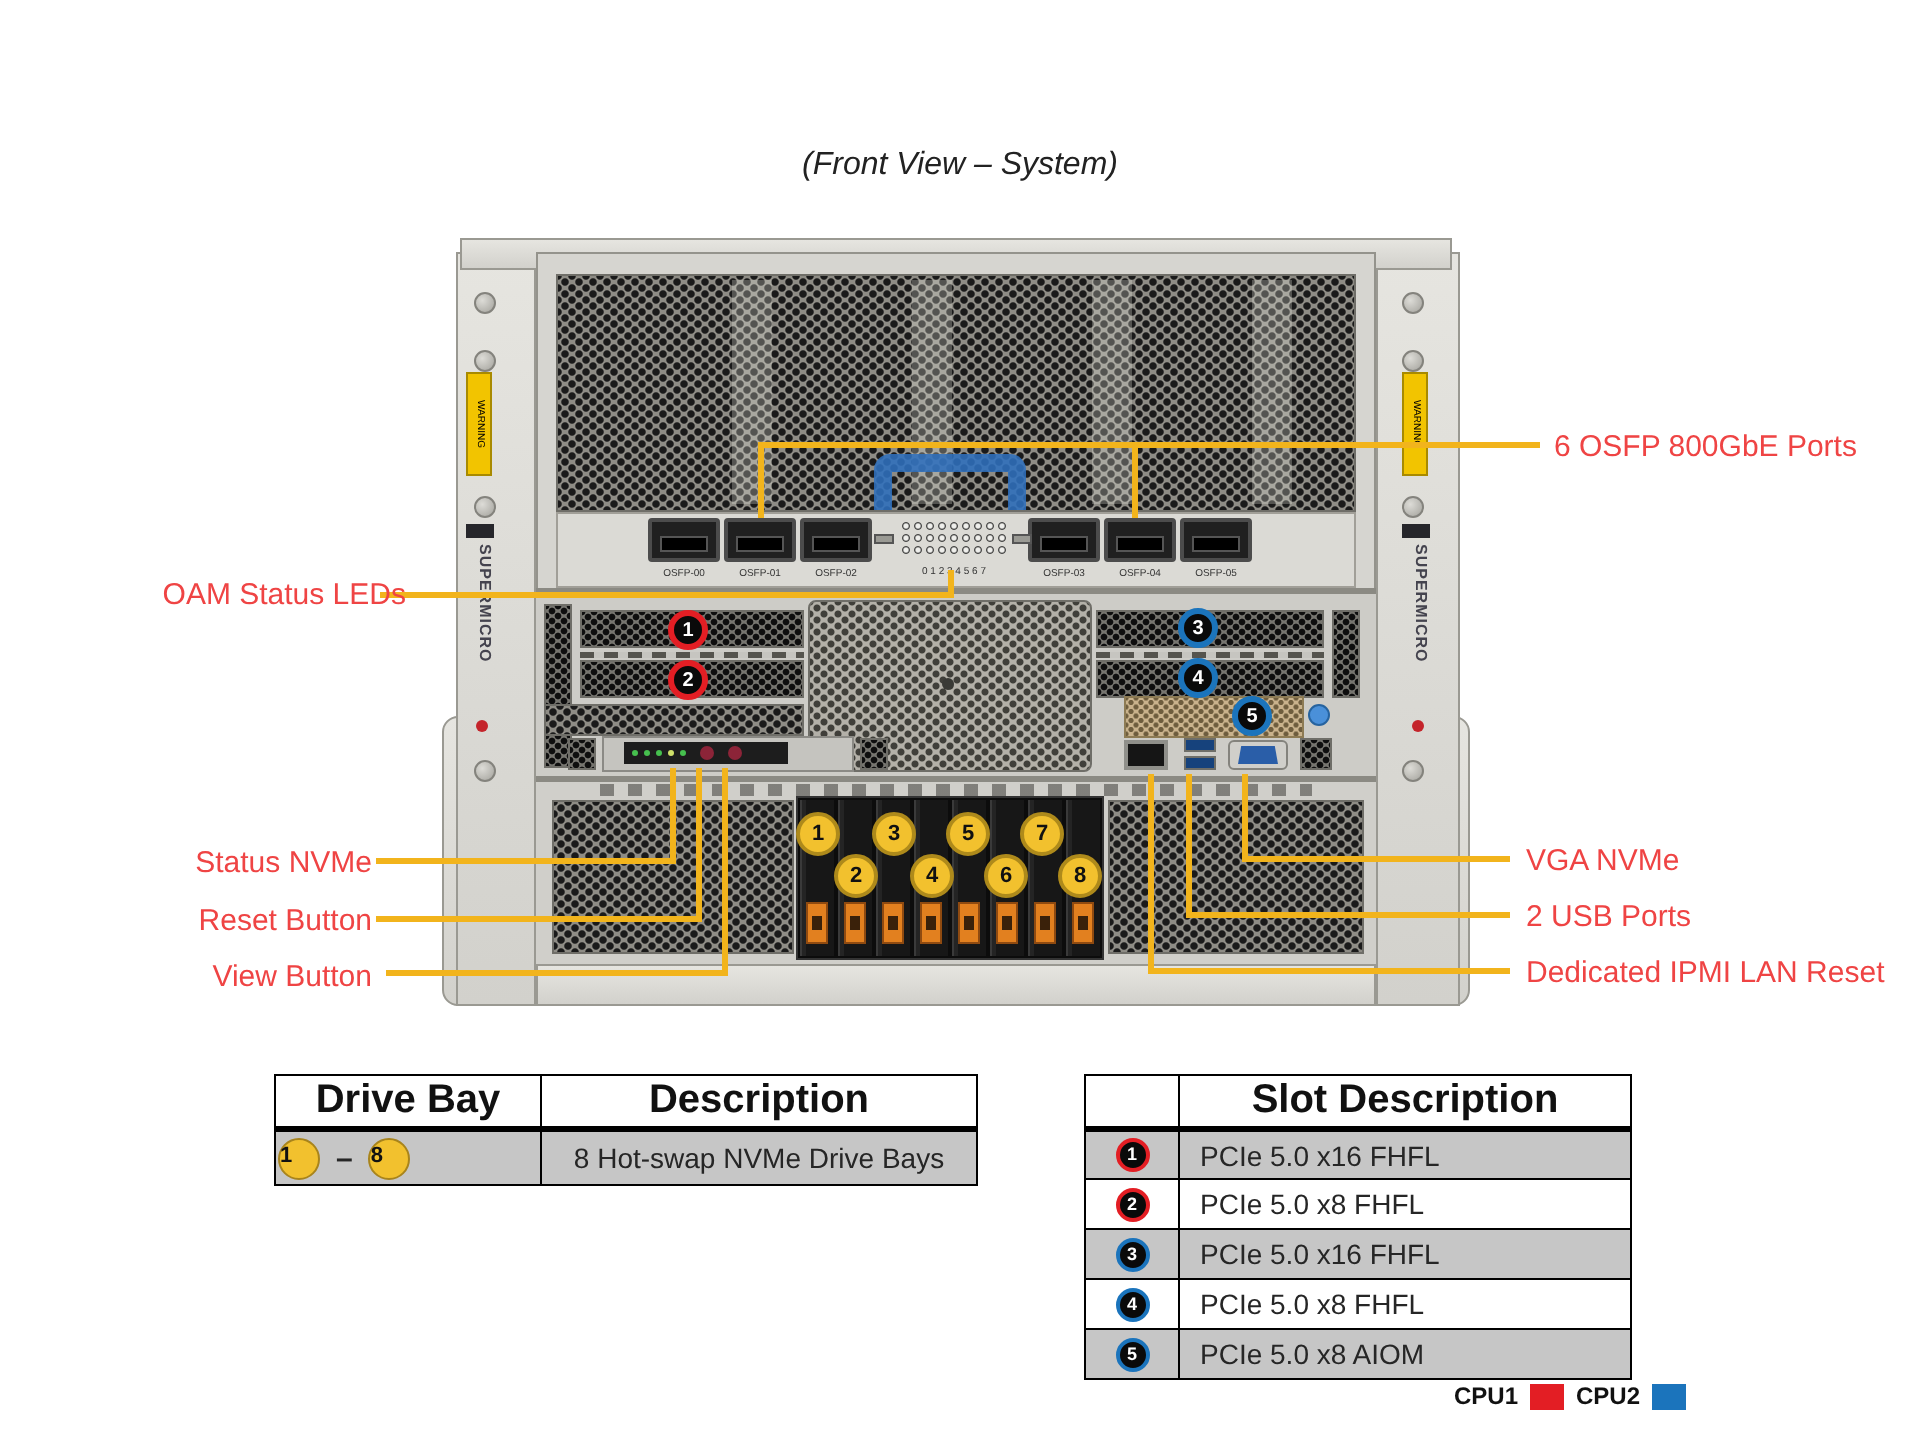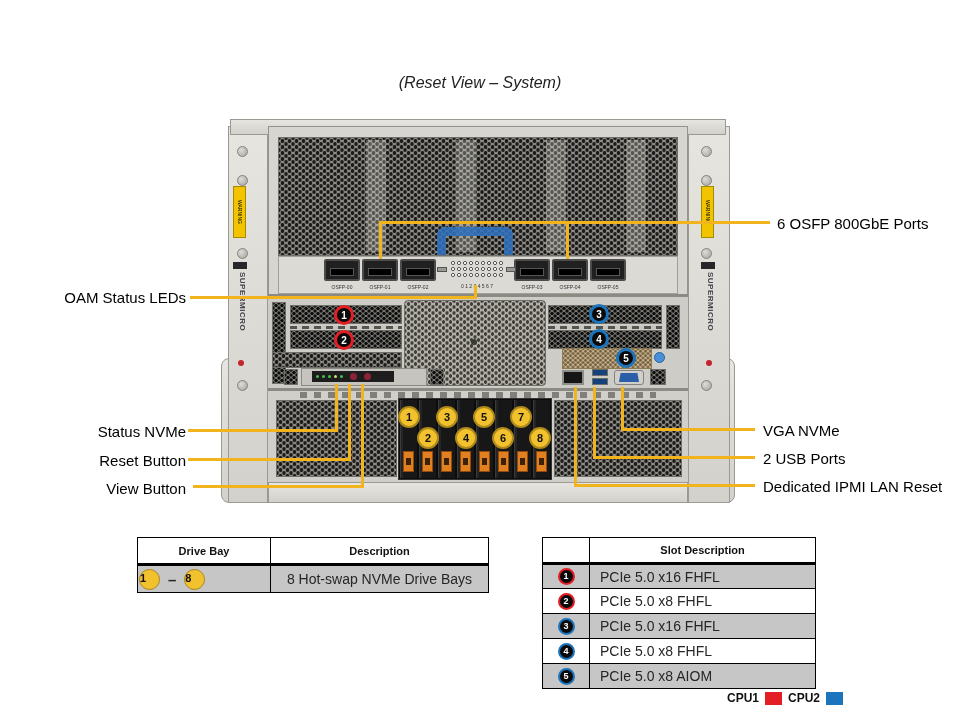--- a/index.html
+++ b/index.html
@@ -53,47 +53,47 @@
   .badge.red{border:3px solid var(--cpu1);}
   .badge.blue{border:3px solid var(--cpu2);}
   .dcircle{position:absolute;width:22px;height:22px;border-radius:50%;background:var(--drive-badge);
     border:2px solid #ae8a1b;box-sizing:border-box;color:#111;font-size:11px;font-weight:bold;
     text-align:center;line-height:18px;}
   .drive{position:absolute;width:17px;height:78px;background:linear-gradient(90deg,#242424 0 2px,#171717 2px);
     border-left:1px solid #3a3a3a;box-sizing:border-box;}
   .latch{position:absolute;width:11px;height:21px;background:#e2801f;border:1px solid #8f4a10;box-sizing:border-box;}
   .latch::after{content:"";position:absolute;left:2px;top:6px;width:5px;height:7px;background:#3a210a;}
   .cl{position:absolute;background:var(--accent);}
-  .lbl{position:absolute;font-size:15px;color:#000000;white-space:nowrap;}
+  .lbl{position:absolute;font-size:15px;color:#ef4444;white-space:nowrap;}
   .lbl.r{text-align:right;}
   .led{position:absolute;width:3px;height:3px;border-radius:50%;}
   
   table.t{position:absolute;border-collapse:collapse;table-layout:fixed;background:#fff;}
-  table.t th{border:1px solid #000;border-bottom:3px solid #000;font-size:11px;font-weight:bold;
+  table.t th{border:1px solid #000;border-bottom:3px solid #000;font-size:20px;font-weight:bold;
     text-align:center;background:#fff;color:#111;}
   table.t td{border:1px solid #000;font-size:14px;color:#262626;}
   tr.gray td{background:var(--table-row-gray);}
   .tb{display:inline-block;width:17px;height:17px;border-radius:50%;background:#0a0a0a;color:#fff;
     font-size:9px;font-weight:bold;text-align:center;line-height:12.5px;box-sizing:border-box;vertical-align:middle;}
   .tb.red{border:2.5px solid var(--cpu1);}
   .tb.blue{border:2.5px solid var(--cpu2);}
   .tcirc{display:inline-block;width:21px;height:21px;border-radius:50%;background:var(--drive-badge);
     border:1.5px solid #a8841c;box-sizing:border-box;color:#111;font-size:11px;font-weight:bold;
     line-height:17px;vertical-align:middle;}
   .dash{display:inline-block;margin:0 8px;font-weight:bold;font-size:15px;vertical-align:middle;}
   .legend{position:absolute;display:flex;align-items:center;gap:6px;}
   .legend .lt{font-size:12px;font-weight:bold;color:#111;}
   .sw{width:17px;height:13px;display:inline-block;}
 </style>
 </head>
 <body>
 
 <div id="screen">
 
-  <div class="title">(Reset View – System)</div>
+  <div class="title">(Front View – System)</div>
 
   <div>
 
     <div class="plate" style="left:221px;top:358px;width:18px;height:145px;border-radius:8px;"></div>
     <div class="plate" style="left:717px;top:358px;width:18px;height:145px;border-radius:8px;"></div>
     <div class="plate" style="left:228px;top:126px;width:40px;height:377px;"></div>
     <div class="plate" style="left:688px;top:126px;width:42px;height:377px;"></div>
     <div class="plate" style="left:230px;top:119px;width:496px;height:16px;"></div>
 
     <div class="screw" style="left:237px;top:146px;"></div>
@@ -231,21 +231,21 @@
   <div class="cl" style="left:188px;top:458px;width:163px;height:3px;"></div>
   <div class="cl" style="left:361px;top:384px;width:3px;height:104px;"></div>
   <div class="cl" style="left:193px;top:485px;width:171px;height:3px;"></div>
   <div class="cl" style="left:621px;top:387px;width:3px;height:44px;"></div>
   <div class="cl" style="left:621px;top:428px;width:134px;height:3px;"></div>
   <div class="cl" style="left:593px;top:387px;width:3px;height:72px;"></div>
   <div class="cl" style="left:593px;top:456px;width:162px;height:3px;"></div>
   <div class="cl" style="left:574px;top:387px;width:3px;height:100px;"></div>
   <div class="cl" style="left:574px;top:484px;width:181px;height:3px;"></div>
 
-  <div class="lbl r" style="right:774px;top:289px;">OAM Status LEDs</div>
+  <div class="lbl r" style="right:757px;top:289px;">OAM Status LEDs</div>
   <div class="lbl r" style="right:774px;top:423px;">Status NVMe</div>
   <div class="lbl r" style="right:774px;top:452px;">Reset Button</div>
   <div class="lbl r" style="right:774px;top:480px;">View Button</div>
   <div class="lbl" style="left:777px;top:215px;">6 OSFP 800GbE Ports</div>
   <div class="lbl" style="left:763px;top:422px;">VGA NVMe</div>
   <div class="lbl" style="left:763px;top:450px;">2 USB Ports</div>
   <div class="lbl" style="left:763px;top:478px;">Dedicated IPMI LAN Reset</div>
 
   <table class="t" style="left:137px;top:537px;width:352px;">
     <colgroup>

